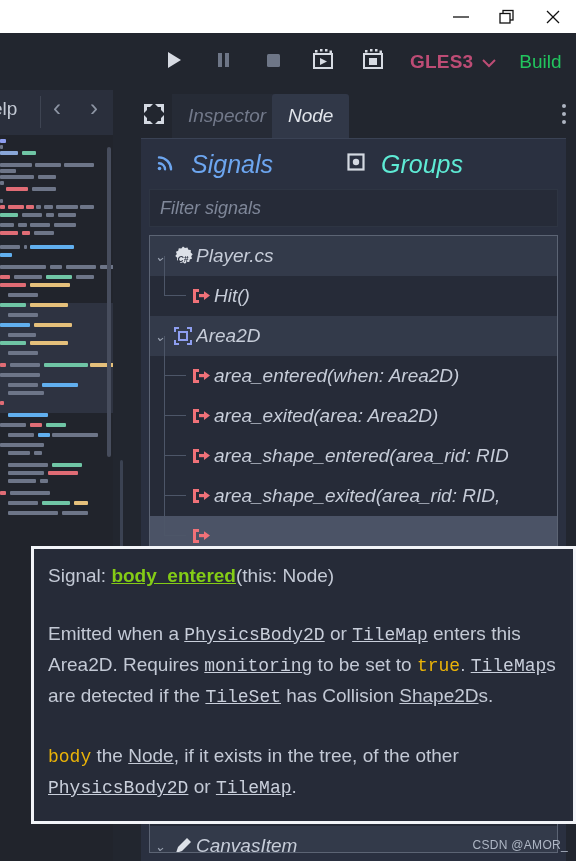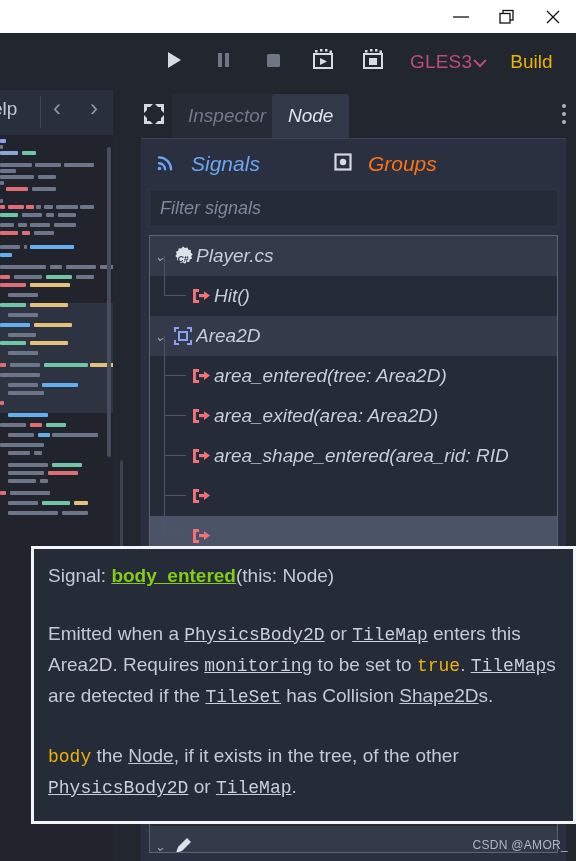--- a/index.html
+++ b/index.html
@@ -28,24 +28,24 @@
   .toolbar {
     position: absolute; left: 0; top: 33px; width: 576px; height: 57px;
     background: #22262f;
     display: flex; align-items: center;
   }
   .tb-icons { display: flex; align-items: center; margin-left: 148px; gap: 0px; }
   .tb-btn {
     width: 50px; height: 40px; display: flex; align-items: center; justify-content: center;
   }
   .tb-gles {
-    color: #bd4c75; font-weight: normal; font-size: 19px; letter-spacing: .2px;
-    margin-left: 12px; display: flex; align-items: center; 
-  }
-  .tb-build { color: #eab308; font-size: 19px; margin-left: 22px; }
+    color: #bd4c75; font-weight: bold; font-size: 19px; letter-spacing: .2px;
+    margin-left: 12px; display: flex; align-items: center; gap: 8px;
+  }
+  .tb-build { color: #22c55e; font-size: 19px; margin-left: 22px; }
   .chev-dn { display: inline-block; }
 
   
   .leftdock {
     position: absolute; left: 0; top: 90px; width: 131px; height: 771px;
     background: #2a2f3c;
   }
   .leftdock-head {
     height: 45px; display: flex; align-items: center; color: #c3c9d4; font-size: 19px;
     position: relative;
@@ -76,24 +76,24 @@
   .kebab { position: absolute; right: 10px; top: 14px; display: flex; flex-direction: column; gap: 4px; }
   .kebab i { width: 4px; height: 4px; background: #aeb5c2; border-radius: 50%; display: block; }
 
   .rdock-body {
     position: absolute; left: 10px; top: 48px; width: 425px; bottom: 0;
     background: #2a3040; border-top: 1px solid #3a4254;
   }
 
   
   .subtabs { position: absolute; left: 0; top: 0; width: 425px; height: 50px; display: flex; align-items: center; }
-  .subtab { display: flex; align-items: center; font-size: 21px; }
+  .subtab { display: flex; align-items: center; font-size: 25px; }
   .subtab .lbl { margin-left: 14px; }
   .subtab.sig { margin-left: 14px; color: #6da6f0; }
-  .subtab.grp { margin-left: 72px; color: #f97316; }
+  .subtab.grp { margin-left: 72px; color: #5eead4; }
 
   
   .filter {
     position: absolute; left: 8px; top: 50px; width: 409px; height: 38px;
     background: #262b38; border: 1px solid #2e3543; display: flex; align-items: center;
     padding-left: 10px; color: #7f8799; font-size: 18px;
   }
 
   
   .tree {
@@ -425,21 +425,21 @@
         <div class="trow child">
           <span class="guide"></span>
           <span class="arrow"></span>
           <span class="ico">
             <svg width="22" height="20" viewBox="0 0 22 20">
               <path d="M3 3 h6 v3 H6 v8 h3 v3 H3 z" fill="#f07178"></path>
               <rect x="9" y="8" width="7" height="3.2" fill="#f07178"></rect>
               <polygon points="14,5.2 20,9.6 14,14" fill="#f07178"></polygon>
             </svg>
           </span>
-          <span class="txt">area_entered(tree: Area2D)</span>
+          <span class="txt">area_entered(when: Area2D)</span>
         </div>
 
         <div class="trow child">
           <span class="guide"></span>
           <span class="arrow"></span>
           <span class="ico">
             <svg width="22" height="20" viewBox="0 0 22 20">
               <path d="M3 3 h6 v3 H6 v8 h3 v3 H3 z" fill="#f07178"></path>
               <rect x="9" y="8" width="7" height="3.2" fill="#f07178"></rect>
               <polygon points="14,5.2 20,9.6 14,14" fill="#f07178"></polygon>
@@ -464,20 +464,21 @@
         <div class="trow child">
           <span class="guide"></span>
           <span class="arrow"></span>
           <span class="ico">
             <svg width="22" height="20" viewBox="0 0 22 20">
               <path d="M3 3 h6 v3 H6 v8 h3 v3 H3 z" fill="#f07178"></path>
               <rect x="9" y="8" width="7" height="3.2" fill="#f07178"></rect>
               <polygon points="14,5.2 20,9.6 14,14" fill="#f07178"></polygon>
             </svg>
           </span>
+          <span class="txt">area_shape_exited(area_rid: RID,</span>
         </div>
 
         <div class="trow child sel">
           <span class="guide"></span>
           <span class="arrow"></span>
           <span class="ico">
             <svg width="22" height="20" viewBox="0 0 22 20">
               <path d="M3 3 h6 v3 H6 v8 h3 v3 H3 z" fill="#f07178"></path>
               <rect x="9" y="8" width="7" height="3.2" fill="#f07178"></rect>
               <polygon points="14,5.2 20,9.6 14,14" fill="#f07178"></polygon>
@@ -499,20 +500,21 @@
           <span class="txt">mouse_exited()</span>
         </div>
 
         <div class="trow cat">
           <span class="arrow">⌄</span>
           <span class="ico">
             <svg width="22" height="22" viewBox="0 0 22 22">
               <path d="M4 18 L6 12 L15 3 L19 7 L10 16 z" fill="#dde1e8"></path>
             </svg>
           </span>
+          <span class="txt">CanvasItem</span>
         </div>
 
       </div>
     </div>
   </div>
 
   <div class="tooltip">
     <p>
       <span>Signal: </span><span class="b">body_entered</span><span>(this: Node)</span>
     </p>

